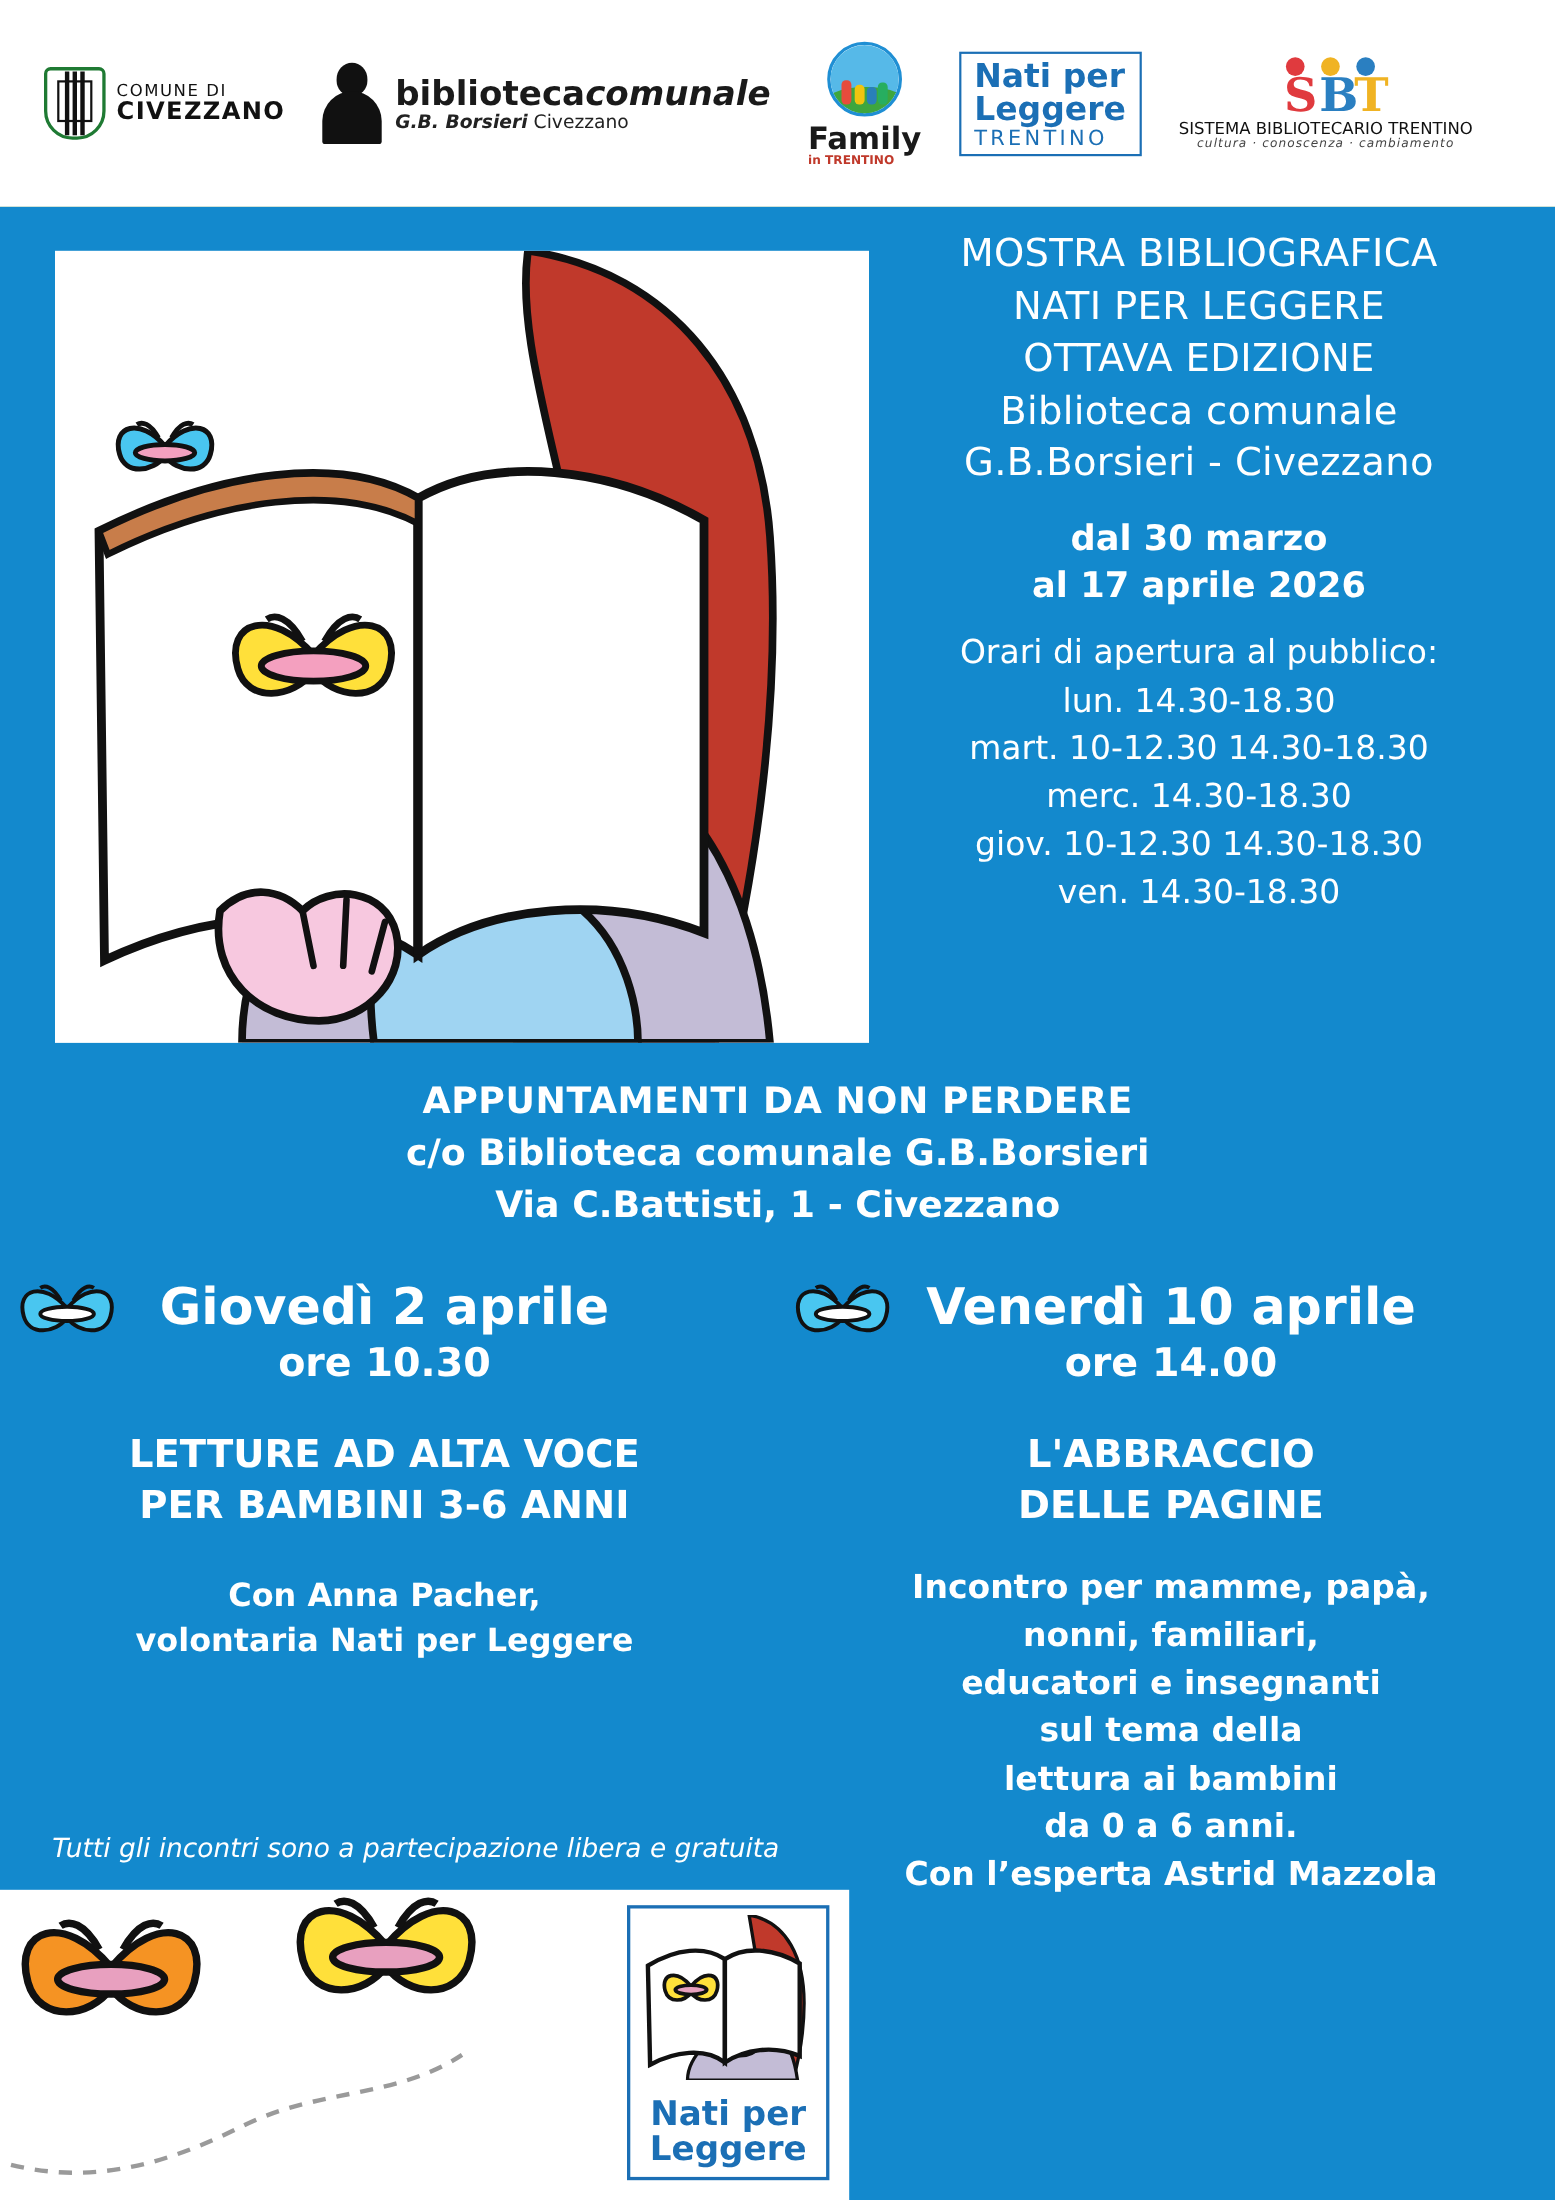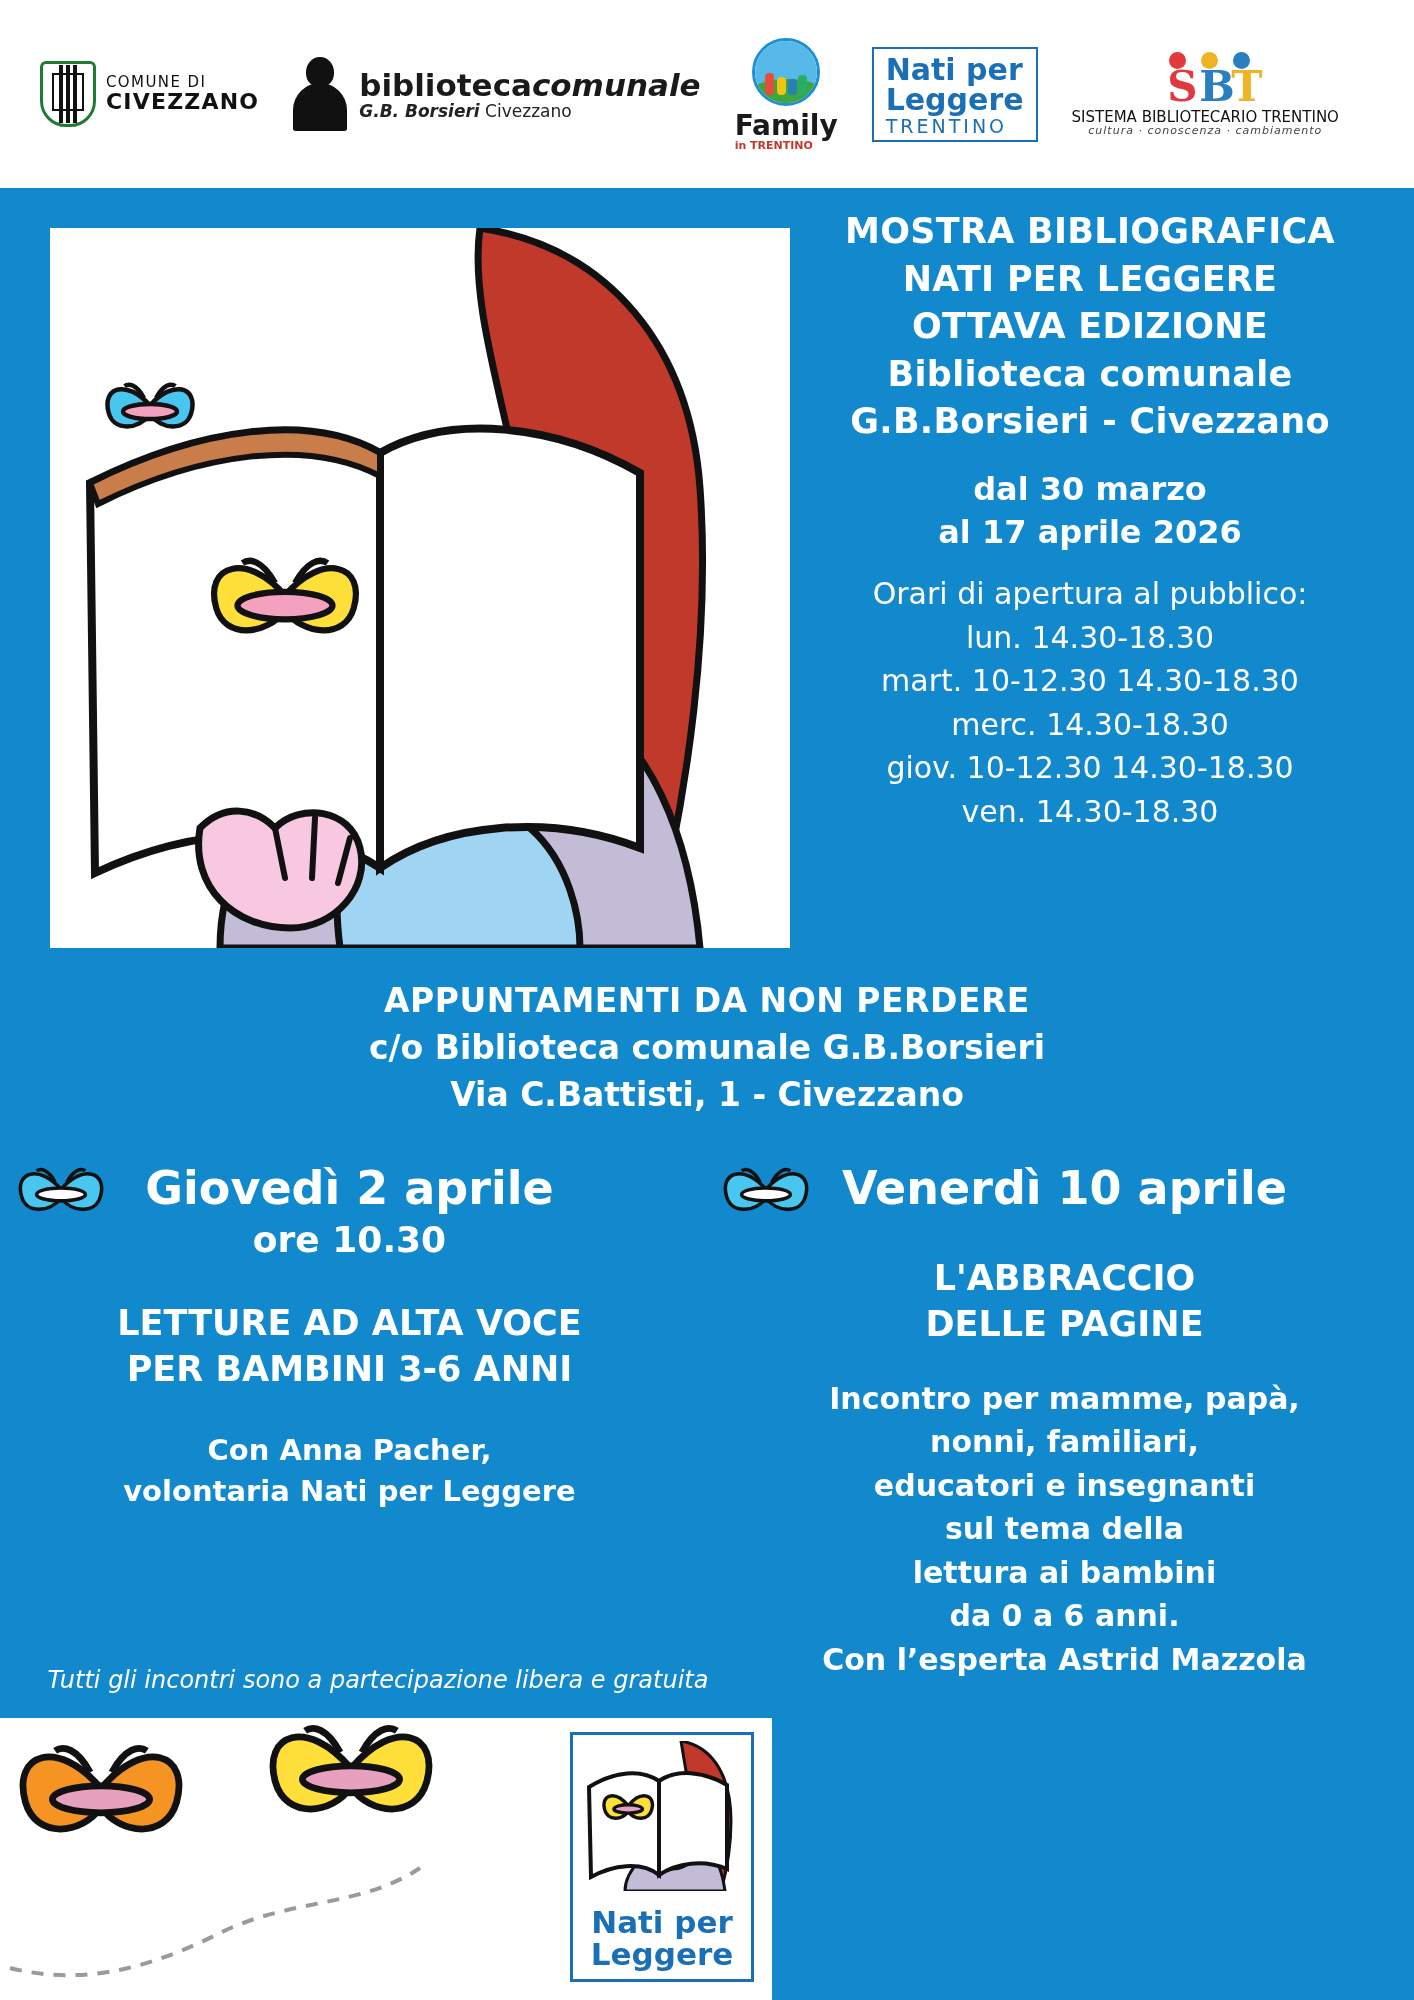--- a/index.html
+++ b/index.html
@@ -169,21 +169,21 @@
   .right-col {
     position: absolute;
     left: 790px;
     top: 20px;
     width: 600px;
     text-align: center;
     color: #ffffff;
   }
   .title-lines {
     font-size: 35px;
-    font-weight: bold;
+    font-weight: normal;
     line-height: 1.36;
     letter-spacing: 0.3px;
   }
   .dates {
     margin-top: 22px;
     font-size: 32px;
     font-weight: bold;
     line-height: 1.35;
   }
   .hours {
@@ -473,20 +473,21 @@
           <span class="bfly-left-2">
             <svg width="86" height="76" viewBox="0 0 120 70">
               <path d="M60 30 C30 -5 -5 5 5 40 C12 65 45 62 60 42 Z" fill="#49c6f0" stroke="#111" stroke-width="5"></path>
               <path d="M60 30 C90 -5 125 5 115 40 C108 65 75 62 60 42 Z" fill="#49c6f0" stroke="#111" stroke-width="5"></path>
               <ellipse cx="60" cy="37" rx="34" ry="9" fill="#ffffff" stroke="#111" stroke-width="5"></ellipse>
               <path d="M52 20 C42 2 32 0 26 4 M68 20 C78 2 88 0 94 4" stroke="#111" stroke-width="5" fill="none"></path>
             </svg>
           </span>
           <div class="ev-day">Venerdì 10 aprile</div>
         </div>
+        <div class="ev-time">ore 14.00</div>
         <div class="ev-title">
           <div>L'ABBRACCIO</div>
           <div>DELLE PAGINE</div>
         </div>
         <div class="ev-desc right">
           <div>Incontro per mamme, papà,</div>
           <div>nonni, familiari,</div>
           <div>educatori e insegnanti</div>
           <div>sul tema della</div>
           <div>lettura ai bambini</div>

